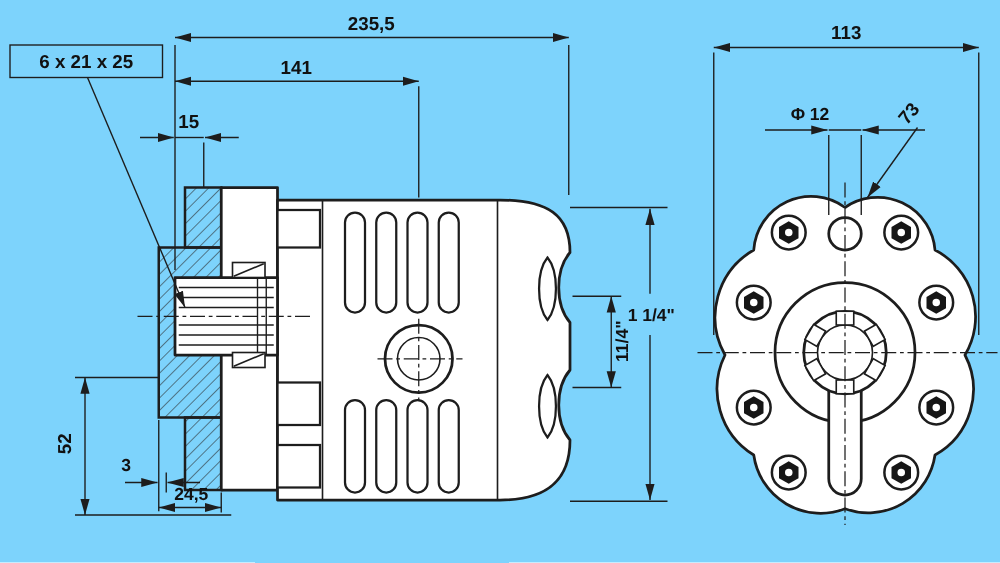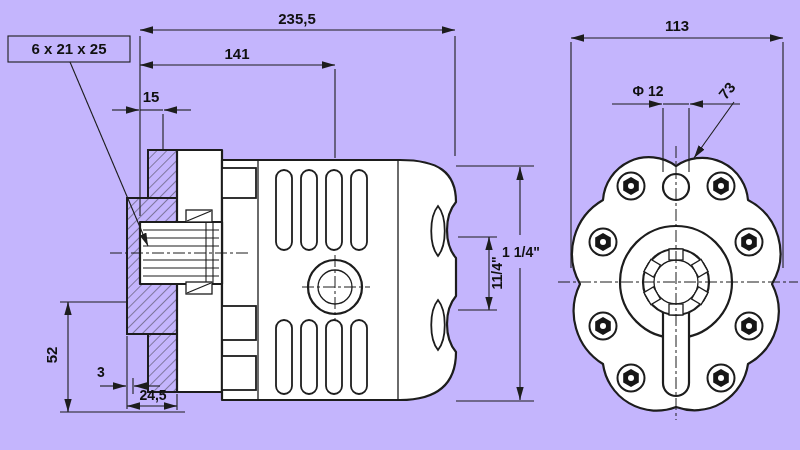--- a/index.html
+++ b/index.html
@@ -1,17 +1,17 @@
 <!DOCTYPE html>
 <html><head>
 <meta charset="utf-8">
 <title>Technical Drawing</title>
 <style>
   html,body{margin:0;padding:0;background:#ffffff;}
-  .stage{width:800px;height:450px;background:#c4b5fd;position:relative;overflow:hidden;}
+  .stage{width:800px;height:450px;background:#7dd3fc;position:relative;overflow:hidden;}
   svg{display:block;}
   svg text{font-family:"Liberation Sans","DejaVu Sans",sans-serif;font-weight:700;fill:#111;}
   text.dt{font-size:15px;}
   text.dts{font-size:14px;}
   text.spec{font-size:15px;}
   .o2{fill:#fff;stroke:#1d1d1d;stroke-width:2.2;stroke-linejoin:round;}
   .o2n{fill:none;stroke:#1d1d1d;stroke-width:2.2;stroke-linejoin:round;}
   .o15{fill:#fff;stroke:#1d1d1d;stroke-width:1.8;}
   .o1{fill:none;stroke:#1d1d1d;stroke-width:1.3;}
   .o1w{fill:#fff;stroke:#1d1d1d;stroke-width:1.3;}

